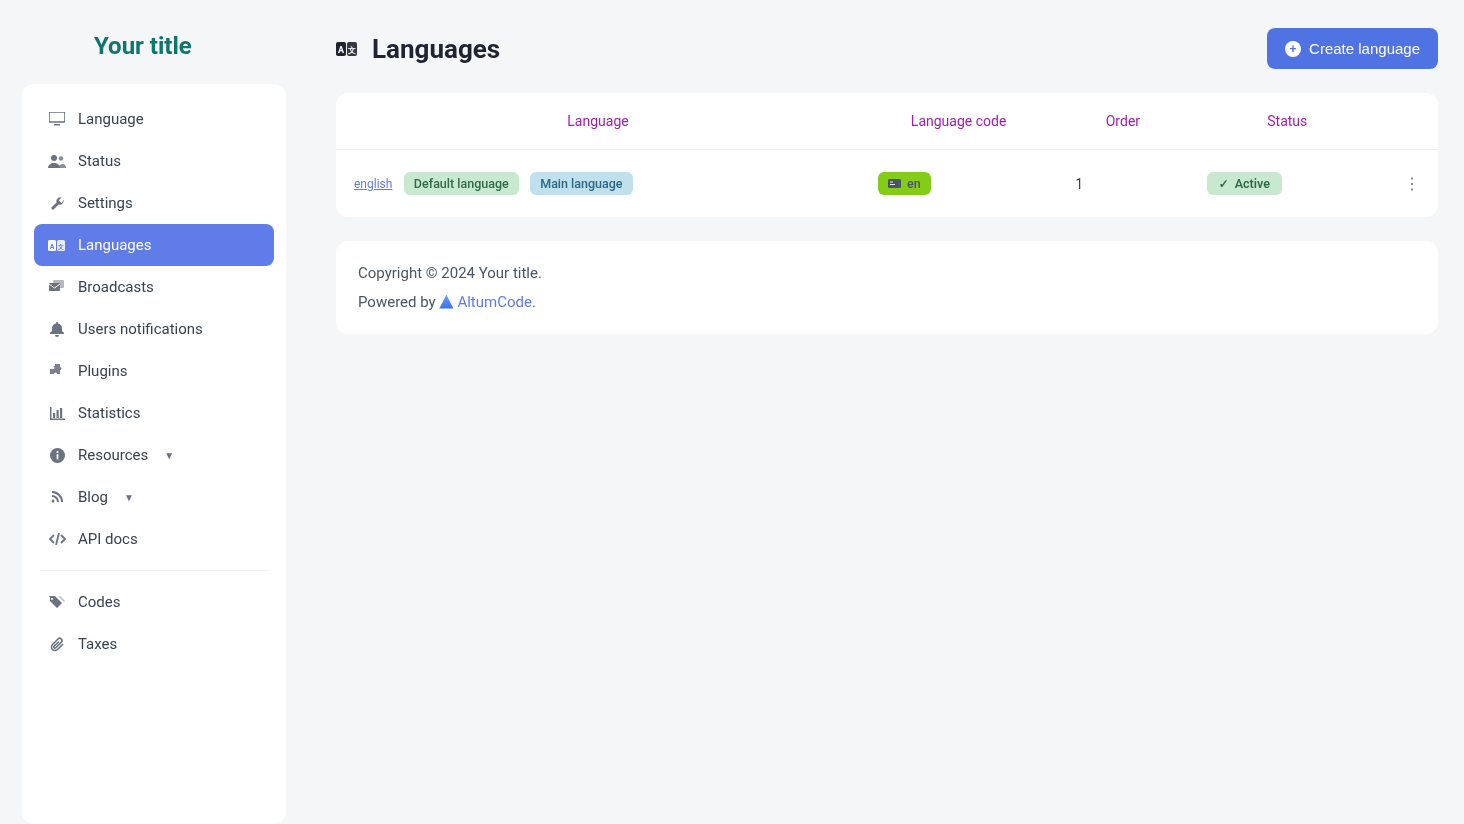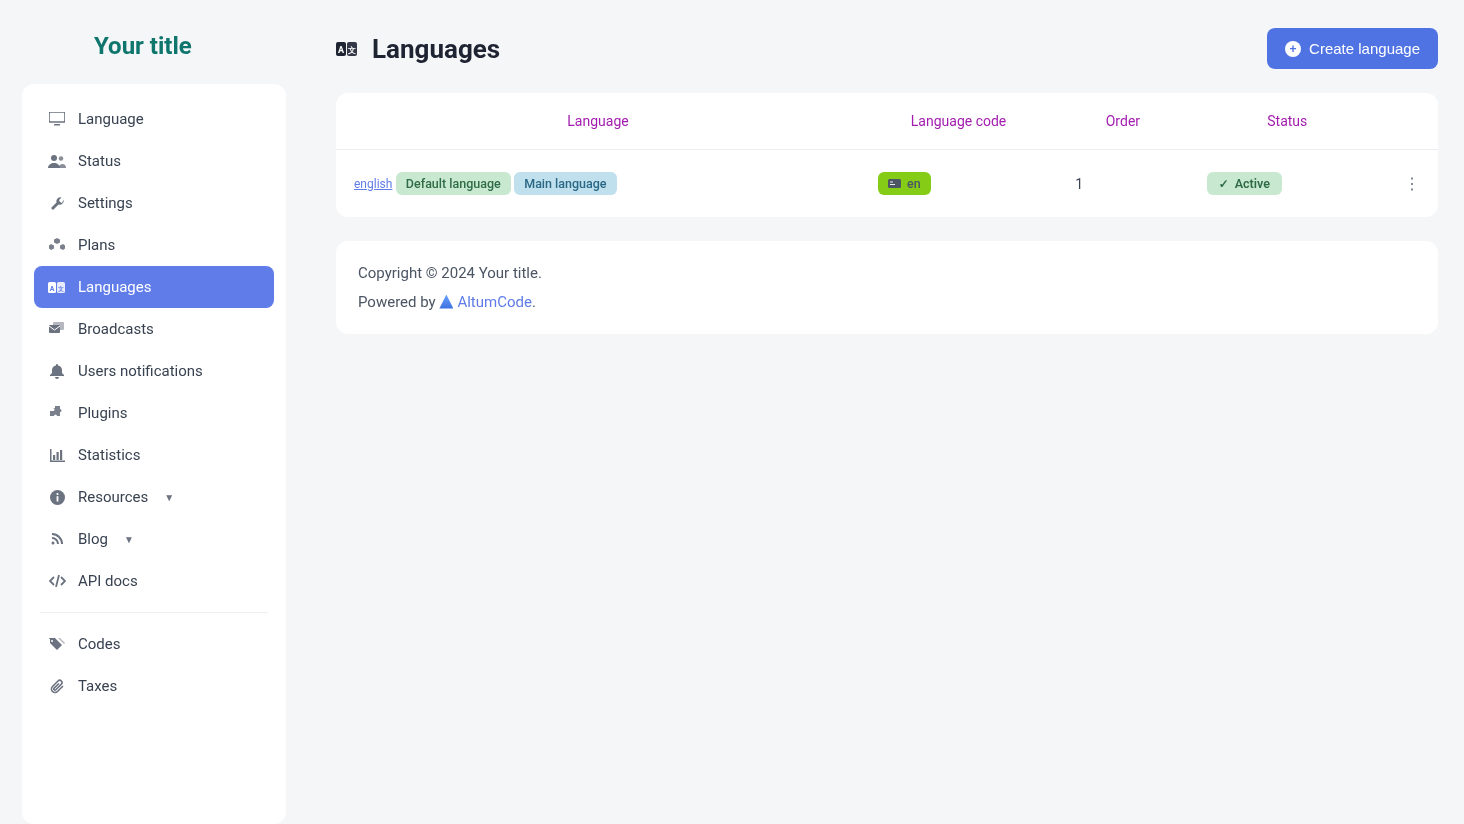--- a/index.html
+++ b/index.html
@@ -75,20 +75,21 @@
   font-weight: 400;
   color: #a21caf;
   padding: 20px 18px;
   border-bottom: 1px solid #eceef1;
 }
 .table tbody td { padding: 22px 18px; vertical-align: middle; }
 .lang-name { color: #5f7ce8; font-size: 12px; }
 .badge {
   display: inline-flex; align-items: center; gap: 6px;
   border-radius: 6px; padding: 4px 10px; font-size: 12.5px; font-weight: 500;
+  margin-left: 8px;
 }
 .badge-green { background: #c8e9d0; color: #2f6b45; }
 .badge-blue { background: #bfe0ec; color: #2a6786; }
 .badge-code {
   display: inline-flex; align-items: center; gap: 6px;
   background: #84cc16; color: #4b5563;
   border-radius: 6px; padding: 4px 10px; font-size: 12.5px; font-weight: 500;
 }
 .badge-code .mini-icon { font-size: 11px; }
 .badge-active {
@@ -135,28 +136,20 @@
         </span>
         <span>Status</span>
       </div>
       <div class="nav-item">
         <span class="icon">
           <svg width="15" height="15" viewBox="0 0 15 15" fill="currentColor">
               <path d="M13.5 3.5a4 4 0 0 1-5 5L3 14 1 12l5.5-5.5a4 4 0 0 1 5-5l-2.5 2.5 1 2 2 1z"></path>
             </svg>
         </span>
         <span>Settings</span>
-      </div>
-      <div class="nav-item">
-        <span class="icon">
-          <svg width="16" height="14" viewBox="0 0 16 14" fill="currentColor">
-              <path d="M8 0l3 1.5v3L8 6 5 4.5v-3z M2 6l3 1.5v3L2 12 0 10.5 0 7.5z M14 6l2 1.5v3L14 12l-3-1.5v-3z" opacity="0.9"></path>
-            </svg>
-        </span>
-        <span>Plans</span>
       </div>
       <div class="nav-item active">
         <span class="icon">
           <svg width="18" height="13" viewBox="0 0 18 13" fill="currentColor">
               <rect x="0" y="1" width="8" height="11" rx="1.5"></rect>
               <rect x="9" y="1" width="8" height="11" rx="1.5" opacity="0.85"></rect>
               <text x="4" y="9.5" font-size="7" text-anchor="middle" fill="#5f7ce8" font-weight="700">A</text>
               <text x="13" y="9.5" font-size="6" text-anchor="middle" fill="#5f7ce8" font-weight="700">文</text>
             </svg>
         </span>

